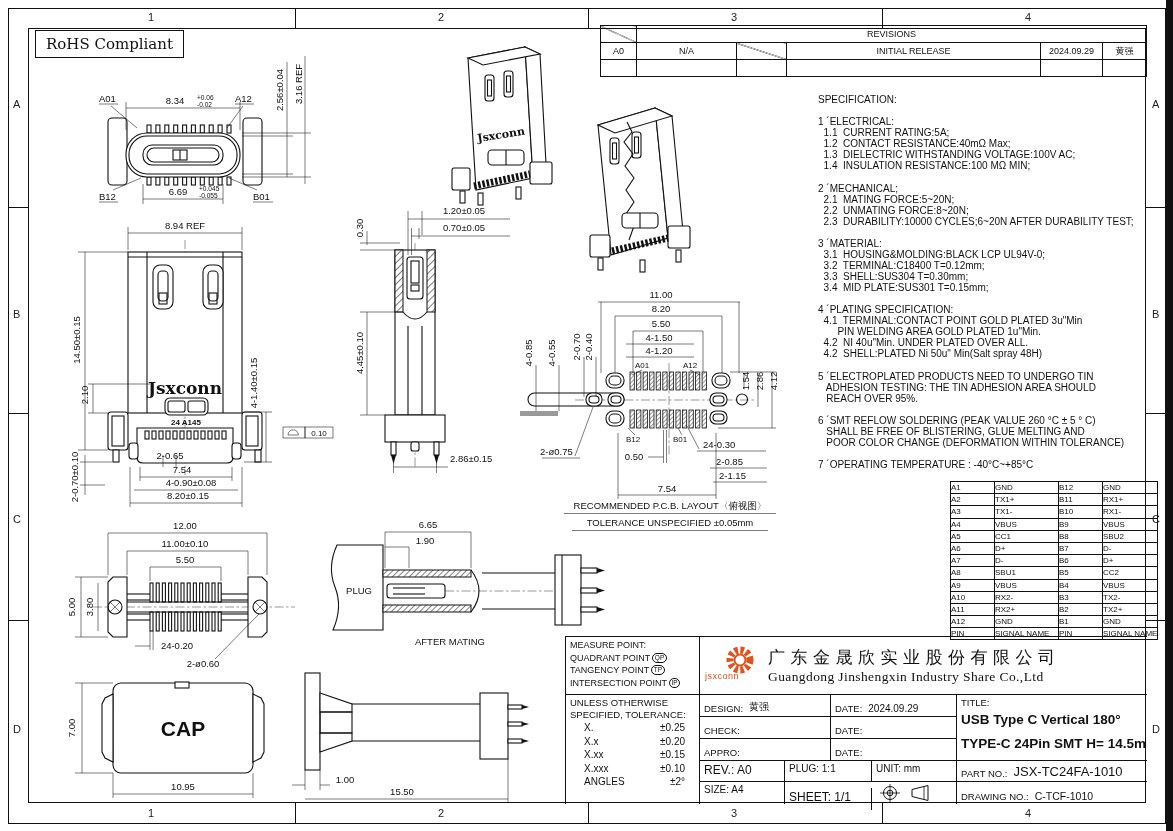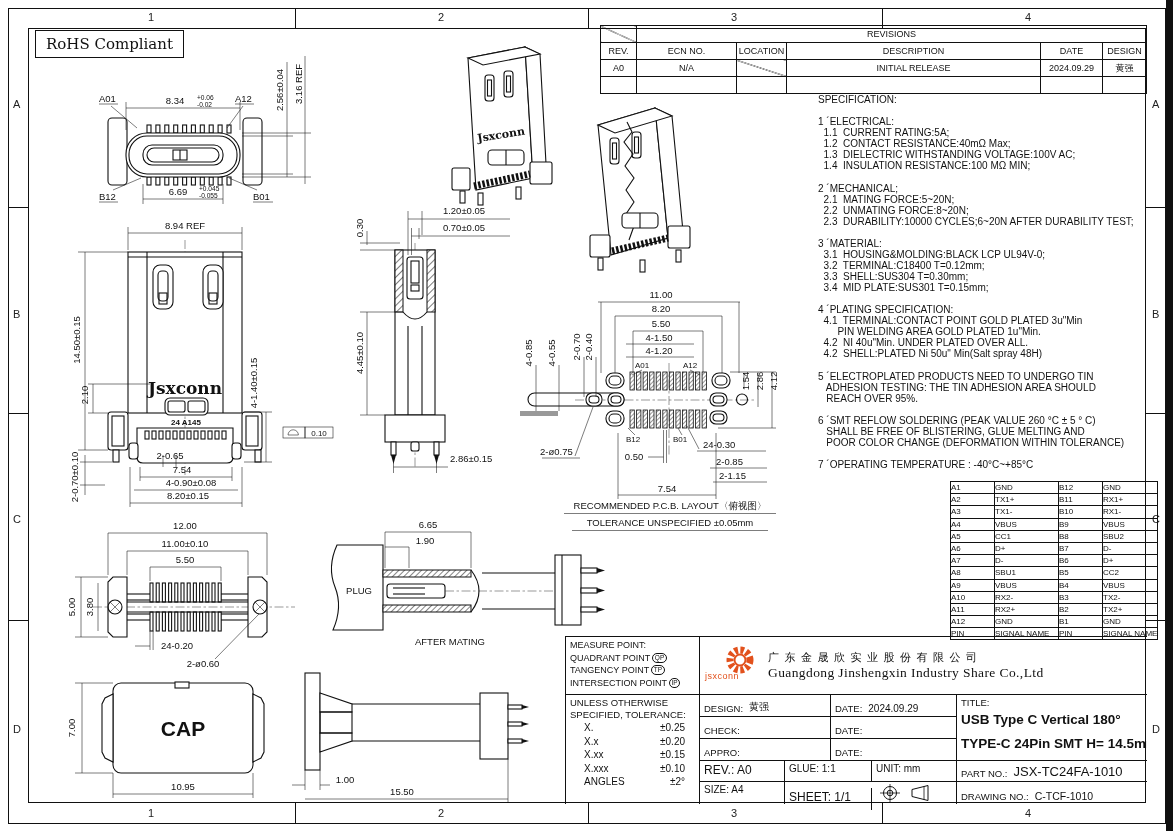--- a/index.html
+++ b/index.html
@@ -33,21 +33,21 @@
   .pin-table td{border:1px solid #111;font-size:8px;padding:0;height:11.2px;white-space:nowrap;overflow:hidden;}
   
   .tb{position:absolute;left:565px;top:636px;width:581px;height:167px;border-left:1.6px solid #111;border-top:1.6px solid #111;}
   .tb .cell{position:absolute;box-sizing:border-box;font-size:9.5px;padding:2px 4px;overflow:hidden;}
   .tb .br{border-right:1.1px solid #111}.tb .bb{border-bottom:1.1px solid #111}
   .lblval{display:flex;gap:6px;align-items:flex-end;}
   .code{display:inline-block;border:0.9px solid #111;border-radius:7px;font-size:6.5px;line-height:8px;padding:0 1.5px;margin-left:2px;vertical-align:1px;}
   .tolrow{display:flex;justify-content:space-between;padding:0 10px 0 14px;font-size:10px;line-height:13.5px;}
   .mpline{font-size:9px;line-height:12.5px;white-space:nowrap;}
   .titleline{font-weight:bold;font-size:13.5px;line-height:17px;white-space:nowrap;}
-  .cnname{font-family:Liberation Sans, sans-serif;font-size:11px;letter-spacing:5.5px;white-space:nowrap;}
+  .cnname{font-family:Liberation Sans, sans-serif;font-size:17px;letter-spacing:5.5px;white-space:nowrap;}
   .enname{font-family:"Liberation Serif",serif;font-size:13.5px;letter-spacing:.4px;white-space:nowrap;}
 </style>
 </head>
 <body>
 
 <div id="sheet">
 
   <div class="outerframe"></div>
   <div class="innerframe"></div>
   <div class="rstrip"></div>
@@ -608,28 +608,20 @@
         <col style="width:254px">
         <col style="width:62px">
         <col style="width:44px">
       </colgroup>
     <tbody>
         <tr>
       <td class="diag"></td>
       <td colspan="5">REVISIONS</td>
     </tr>
     <tr>
-      <td>REV.</td>
-      <td>ECN NO.</td>
-      <td>LOCATION</td>
-      <td>DESCRIPTION</td>
-      <td>DATE</td>
-      <td>DESIGN</td>
-    </tr>
-    <tr>
       <td>A0</td>
       <td>N/A</td>
       <td class="diag"></td>
       <td>INITIAL RELEASE</td>
       <td>2024.09.29</td>
       <td>黄强</td>
     </tr>
     <tr>
       <td></td>
           <td></td>
@@ -826,21 +818,21 @@
     <div class="cell br bb lblval" style="left:265px;top:80px;width:126px;height:22px">
       <span>DATE:</span>
     </div>
     <div class="cell br bb lblval" style="left:134px;top:102px;width:131px;height:22px">
       <span>APPRO:</span>
     </div>
     <div class="cell br bb lblval" style="left:265px;top:102px;width:126px;height:22px">
       <span>DATE:</span>
     </div>
     <div class="cell br bb" style="left:134px;top:124px;width:85px;height:21px;font-size:12px">REV.: A0</div>
-    <div class="cell br bb" style="left:219px;top:124px;width:87px;height:21px;font-size:10px">GLUE: 1:1</div>
+    <div class="cell br bb" style="left:219px;top:124px;width:87px;height:21px;font-size:10px">PLUG: 1:1</div>
     <div class="cell br bb" style="left:306px;top:124px;width:85px;height:21px;font-size:10px">UNIT: mm</div>
     <div class="cell bb lblval" style="left:391px;top:124px;width:190px;height:21px">
       <span>PART NO.:</span>
       <span style="font-size:13px">JSX-TC24FA-1010</span>
     </div>
     <div class="cell br" style="left:134px;top:145px;width:85px;height:22px;font-size:10px">SIZE: A4</div>
     <div class="cell br" style="left:219px;top:151px;width:87px;height:22px;font-size:12px">SHEET: 1/1</div>
     <div class="cell br" style="left:306px;top:145px;width:85px;height:22px">
       <svg width="70" height="18">
         <circle cx="14" cy="9" r="6.5" fill="none" stroke="#111" stroke-width="1"></circle>

